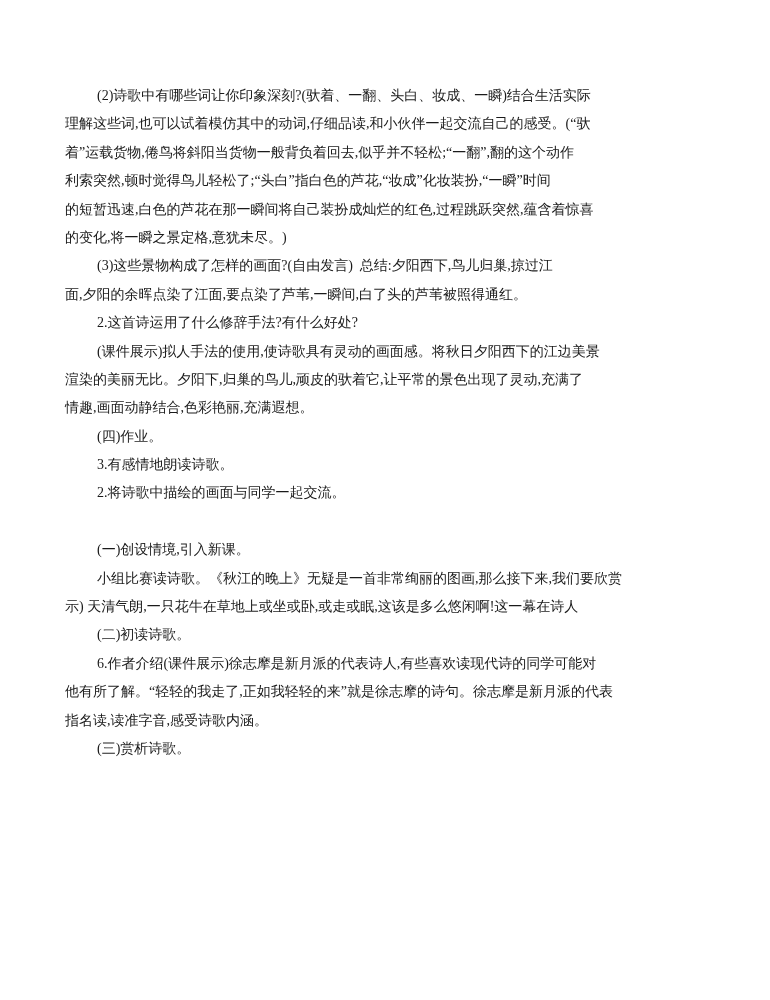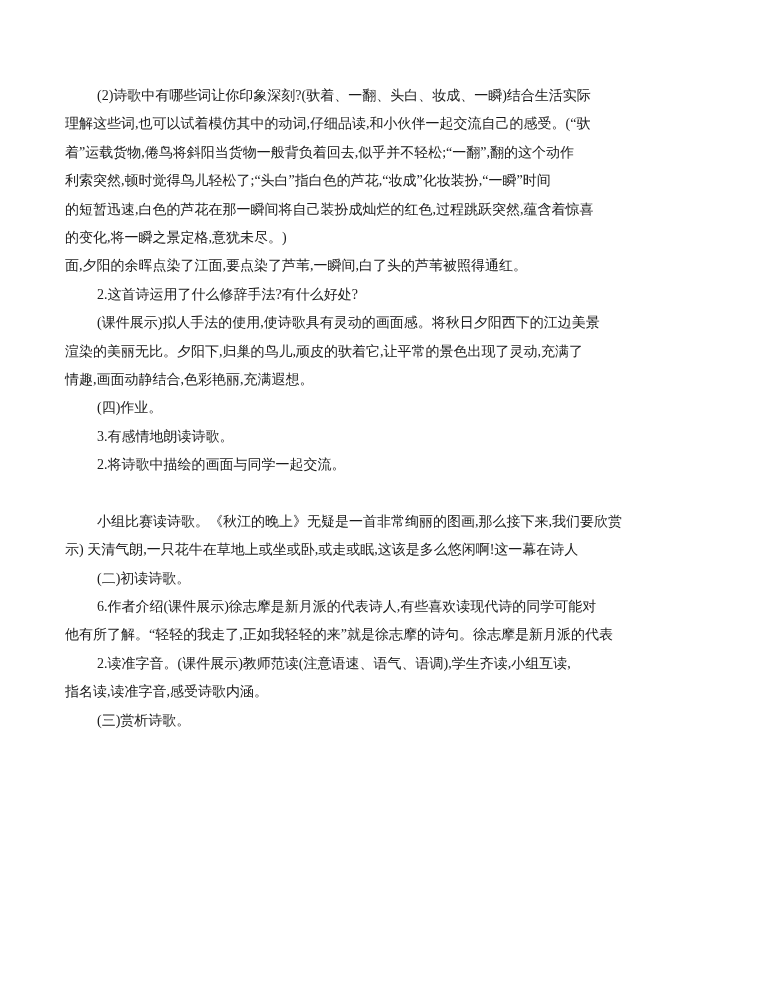--- a/index.html
+++ b/index.html
@@ -36,31 +36,32 @@
 <body>
 
 <div class="page" style="background: rgb(255, 255, 255);">
   <div class="doc" id="doc" style="color: rgb(26, 26, 26);">
       <div class="line indent">(2)诗歌中有哪些词让你印象深刻?(驮着、一翻、头白、妆成、一瞬)结合生活实际</div>
       <div class="line">理解这些词,也可以试着模仿其中的动词,仔细品读,和小伙伴一起交流自己的感受。(“驮</div>
       <div class="line">着”运载货物,倦鸟将斜阳当货物一般背负着回去,似乎并不轻松;“一翻”,翻的这个动作</div>
       <div class="line">利索突然,顿时觉得鸟儿轻松了;“头白”指白色的芦花,“妆成”化妆装扮,“一瞬”时间</div>
       <div class="line">的短暂迅速,白色的芦花在那一瞬间将自己装扮成灿烂的红色,过程跳跃突然,蕴含着惊喜</div>
       <div class="line">的变化,将一瞬之景定格,意犹未尽。)</div>
+      <div class="line indent">(3)这些景物构成了怎样的画面?(自由发言)  总结:夕阳西下,鸟儿归巢,掠过江</div>
       <div class="line">面,夕阳的余晖点染了江面,要点染了芦苇,一瞬间,白了头的芦苇被照得通红。</div>
       <div class="line indent">2.这首诗运用了什么修辞手法?有什么好处?</div>
       <div class="line indent">(课件展示)拟人手法的使用,使诗歌具有灵动的画面感。将秋日夕阳西下的江边美景</div>
       <div class="line">渲染的美丽无比。夕阳下,归巢的鸟儿,顽皮的驮着它,让平常的景色出现了灵动,充满了</div>
       <div class="line">情趣,画面动静结合,色彩艳丽,充满遐想。</div>
       <div class="line indent">(四)作业。</div>
       <div class="line indent">3.有感情地朗读诗歌。</div>
       <div class="line indent">2.将诗歌中描绘的画面与同学一起交流。</div>
       <div class="line blank">&nbsp;</div>
+      <div class="line indent">(一)创设情境,引入新课。</div>
       <div class="line indent">小组比赛读诗歌。《秋江的晚上》无疑是一首非常绚丽的图画,那么接下来,我们要欣赏</div>
       <div class="line">示) 天清气朗,一只花牛在草地上或坐或卧,或走或眠,这该是多么悠闲啊!这一幕在诗人</div>
       <div class="line indent">(二)初读诗歌。</div>
       <div class="line indent">6.作者介绍(课件展示)徐志摩是新月派的代表诗人,有些喜欢读现代诗的同学可能对</div>
       <div class="line">他有所了解。“轻轻的我走了,正如我轻轻的来”就是徐志摩的诗句。徐志摩是新月派的代表</div>
-      <div class="line indent">2.读准字音。(课件展示)教师范读(注意语速、语气、语调),学生齐读,小组互读,</div>
       <div class="line">指名读,读准字音,感受诗歌内涵。</div>
       <div class="line indent">(三)赏析诗歌。</div>
     </div>
 </div>
 
 </body></html>

